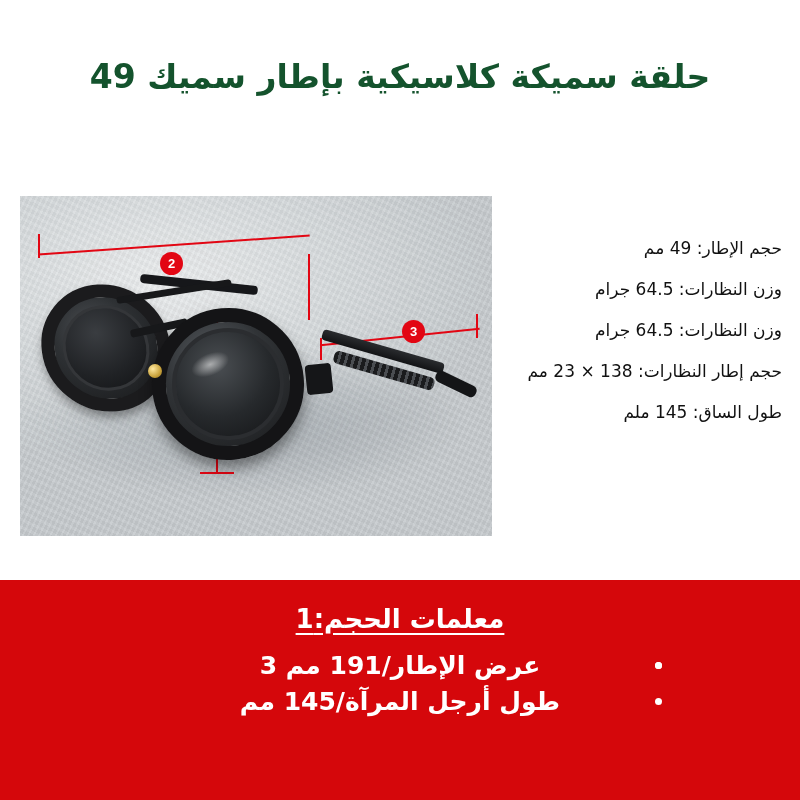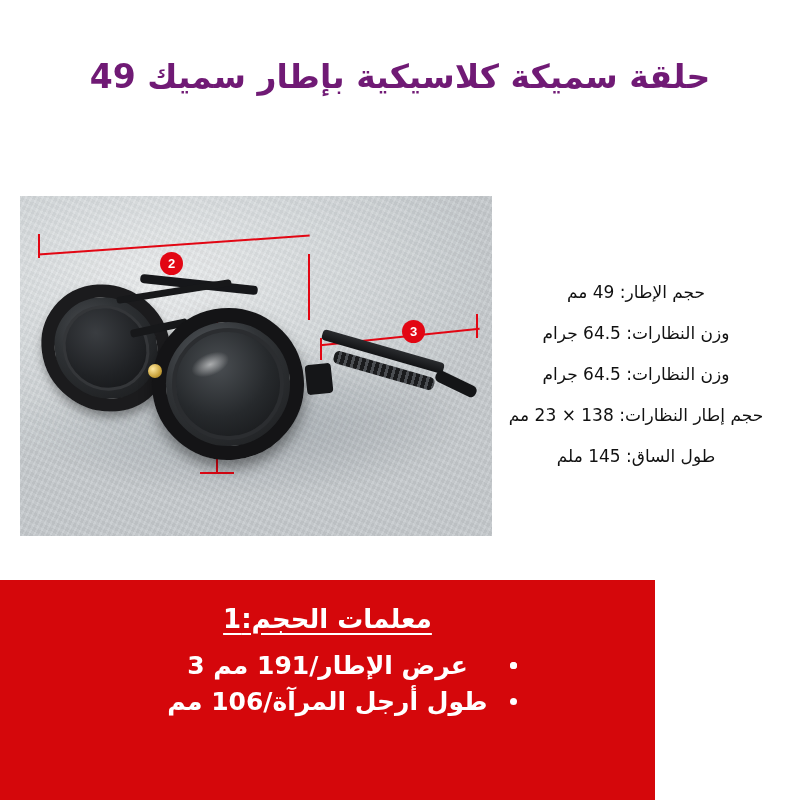--- a/index.html
+++ b/index.html
@@ -23,21 +23,21 @@
 
   
   .title {
     position: absolute;
     top: 56px;
     left: 0;
     width: 800px;
     text-align: center;
     font-size: 33px;
     font-weight: bold;
-    color: #701a75;
+    color: #14532d;
     line-height: 1.3;
     direction: rtl;
     letter-spacing: 0px;
   }
 
   
   .photo-wrap {
     position: absolute;
     left: 20px;
     top: 196px;
@@ -216,36 +216,35 @@
     font-family: "Liberation Sans", sans-serif;
   }
 
   
   .specs {
     position: absolute;
     right: 18px;
     top: 238px;
     width: 292px;
     direction: rtl;
-    text-align: center;
-    margin-top: 44px;
+    text-align: right;
   }
   .spec-item {
     font-size: 17px;
     color: #111111;
     margin-bottom: 21px;
     white-space: nowrap;
   }
 
   
   .footer {
     position: absolute;
     left: 0;
     bottom: 0;
-    width: 655px;
+    width: 800px;
     height: 220px;
     background: #d5070b;
     color: #ffffff;
     direction: rtl;
   }
   .footer-title {
     text-align: center;
     font-size: 26px;
     font-weight: bold;
     margin-top: 24px;
@@ -336,18 +335,18 @@
     <ul class="bullets">
       <li>
         <span class="dot"></span>
       </li>
       <li>
         <span class="dot"></span>
         <span>عرض الإطار/191 مم 3</span>
       </li>
       <li>
         <span class="dot"></span>
-        <span>طول أرجل المرآة/106 مم</span>
+        <span>طول أرجل المرآة/145 مم</span>
       </li>
     </ul>
   </div>
 
 </div>
 
 </body></html>

